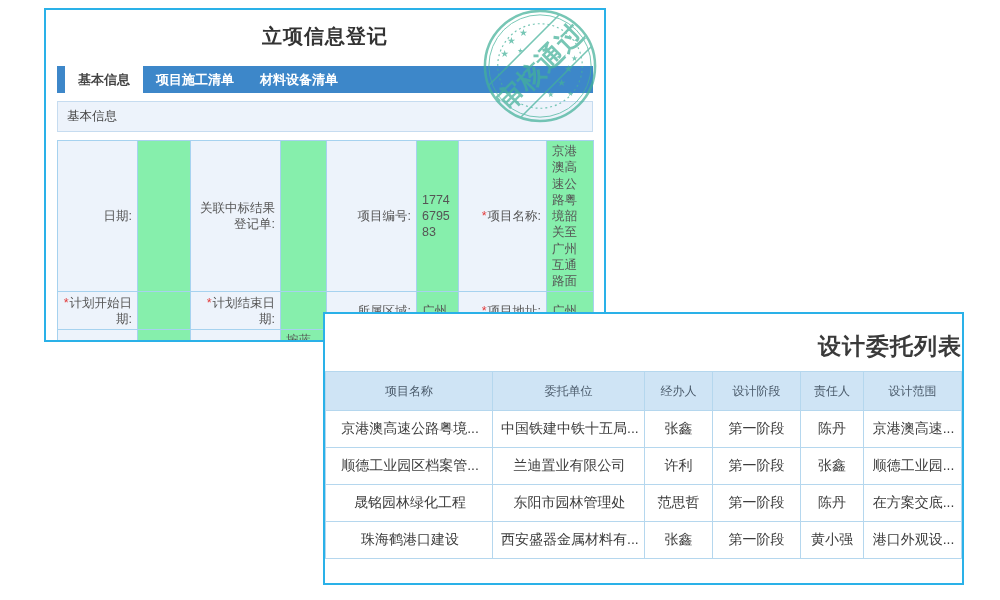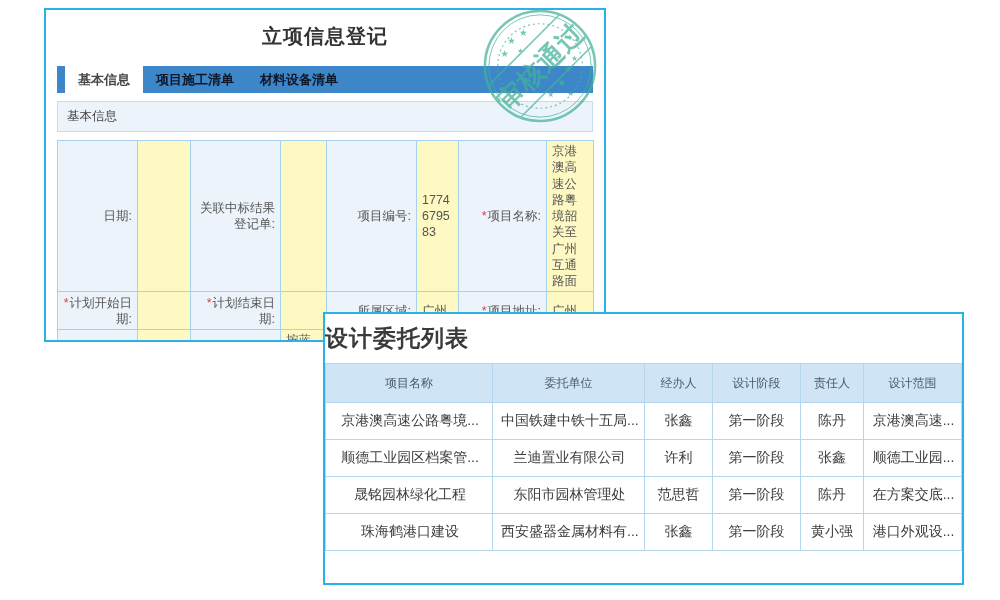--- a/index.html
+++ b/index.html
@@ -23,54 +23,54 @@
     color: #333; margin: 13px 0 16px; height: 27px; line-height: 27px;
     letter-spacing: 1px;
   }
   .tabbar {
     margin: 7px 11px 0; height: 27px;
     background: #3d87c9; display: flex; align-items: stretch;
     padding-left: 8px;
   }
   .tab {
     font-size: 13px; font-weight: bold; line-height: 27px;
-    padding: 0 13px; color: #0f172a; cursor: pointer; white-space: nowrap;
+    padding: 0 13px; color: #ffffff; cursor: pointer; white-space: nowrap;
   }
   .tab.active { background: #fff; color: #444; }
   .sectionbox {
     margin: 8px 11px 0; background: #edf3fb;
     border: 1px solid #c6dcf0; padding: 6px 9px;
     font-size: 12.5px; color: #444;
   }
   table.form {
     margin: 8px 11px 0; border-collapse: collapse; table-layout: fixed;
     width: 536px; font-size: 12.5px;
   }
   table.form td { border: 1px solid #a6d2ef; padding: 2px 5px; line-height: 1.3; }
   td.lbl { background: #edf3fb; text-align: right; color: #555; }
-  td.val { background: #fef9c3; text-align: left; color: #555; word-break: break-all; }
+  td.val { background: #86efac; text-align: left; color: #555; word-break: break-all; }
   .star { color: #e23b3b; margin-right: 1px; }
   tr.fr1 { height: 88px; } tr.fr2 { height: 38px; }
   tr.fr3 { height: 40px; }
   
   .stamp {
     position: absolute; left: 481px; top: 7px;
     width: 118px; height: 118px; z-index: 5;
     opacity: 0.72; pointer-events: none;
   }
   
   .panel2 {
     position: absolute; left: 323px; top: 312px;
     width: 641px; height: 273px;
     border: 2px solid #2ab1e8;
     background: #fff; z-index: 2; overflow: hidden;
   }
   .p2-title {
-    text-align: left; font-size: 23px; font-weight: bold;
-    color: #3a3a3a; margin: 9px 0 9px; letter-spacing: 1px;
+    text-align: right; font-size: 23px; font-weight: bold;
+    color: #3a3a3a; margin: 17px 0 9px; letter-spacing: 1px;
   }
   table.list {
     border-collapse: collapse; table-layout: fixed; width: 100%;
     font-size: 14px;
   }
   table.list th, table.list td {
     border: 1px solid #b5d7ee; overflow: hidden; white-space: nowrap;
   }
   table.list th {
     background: #cfe4f5; color: #4a5a6a; font-weight: normal;

